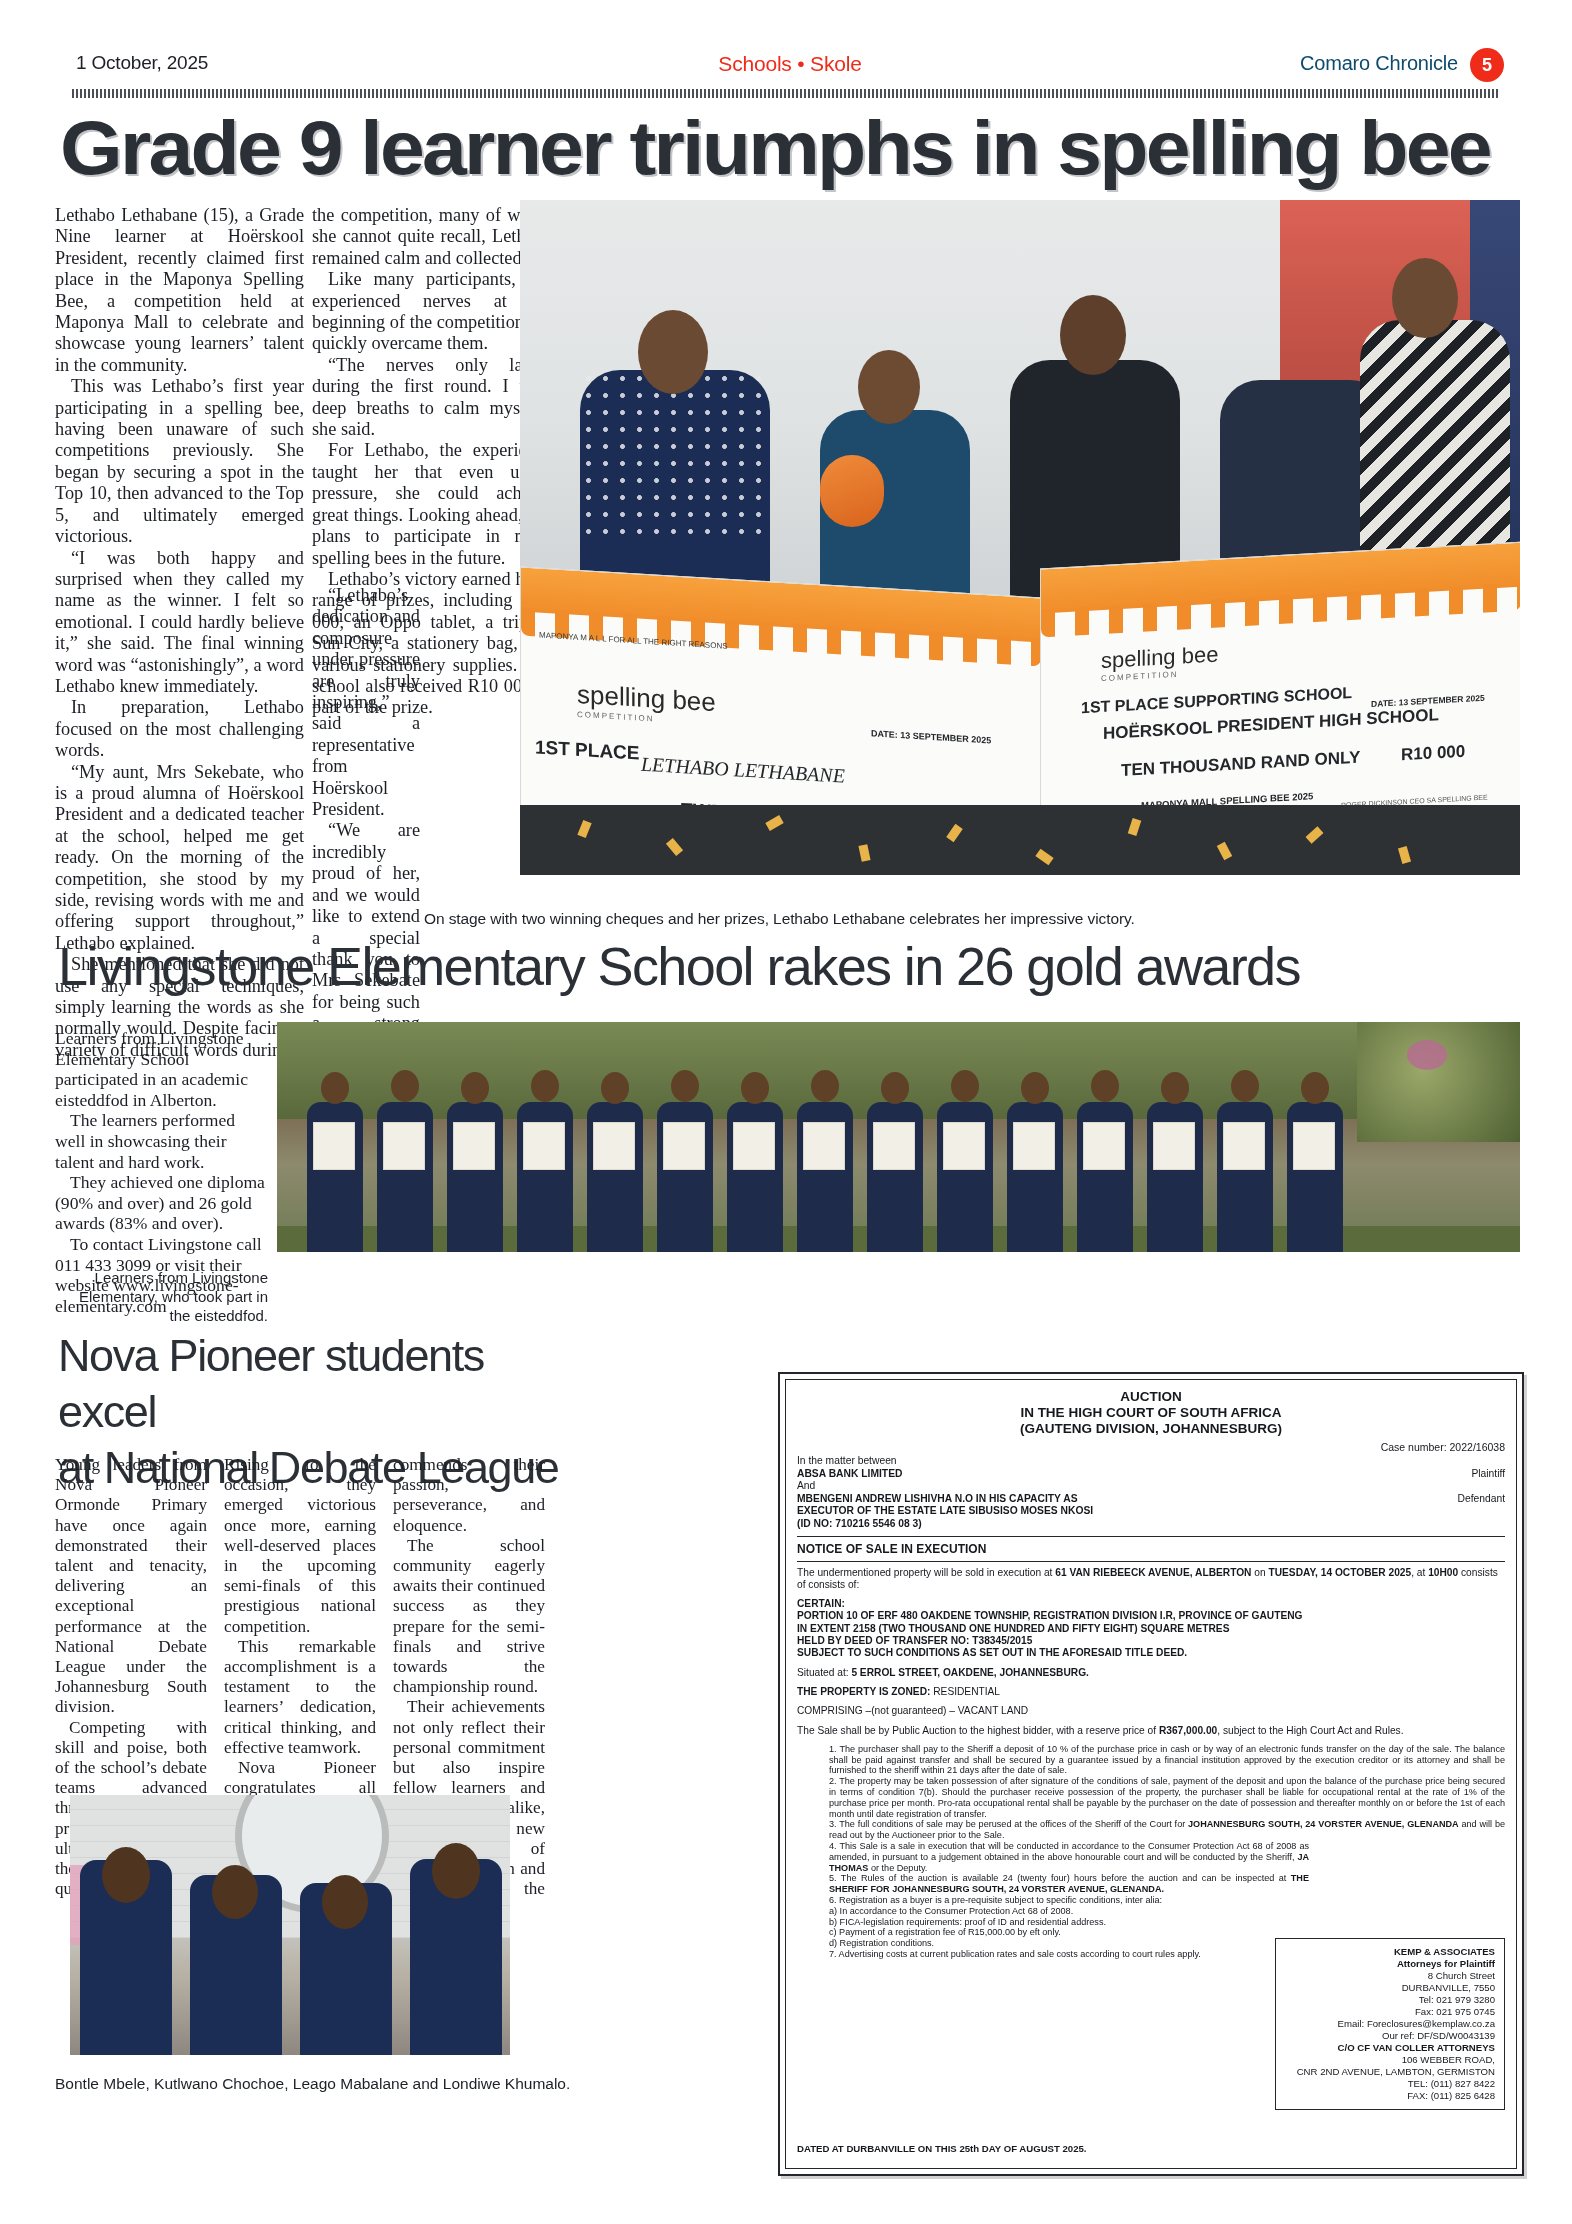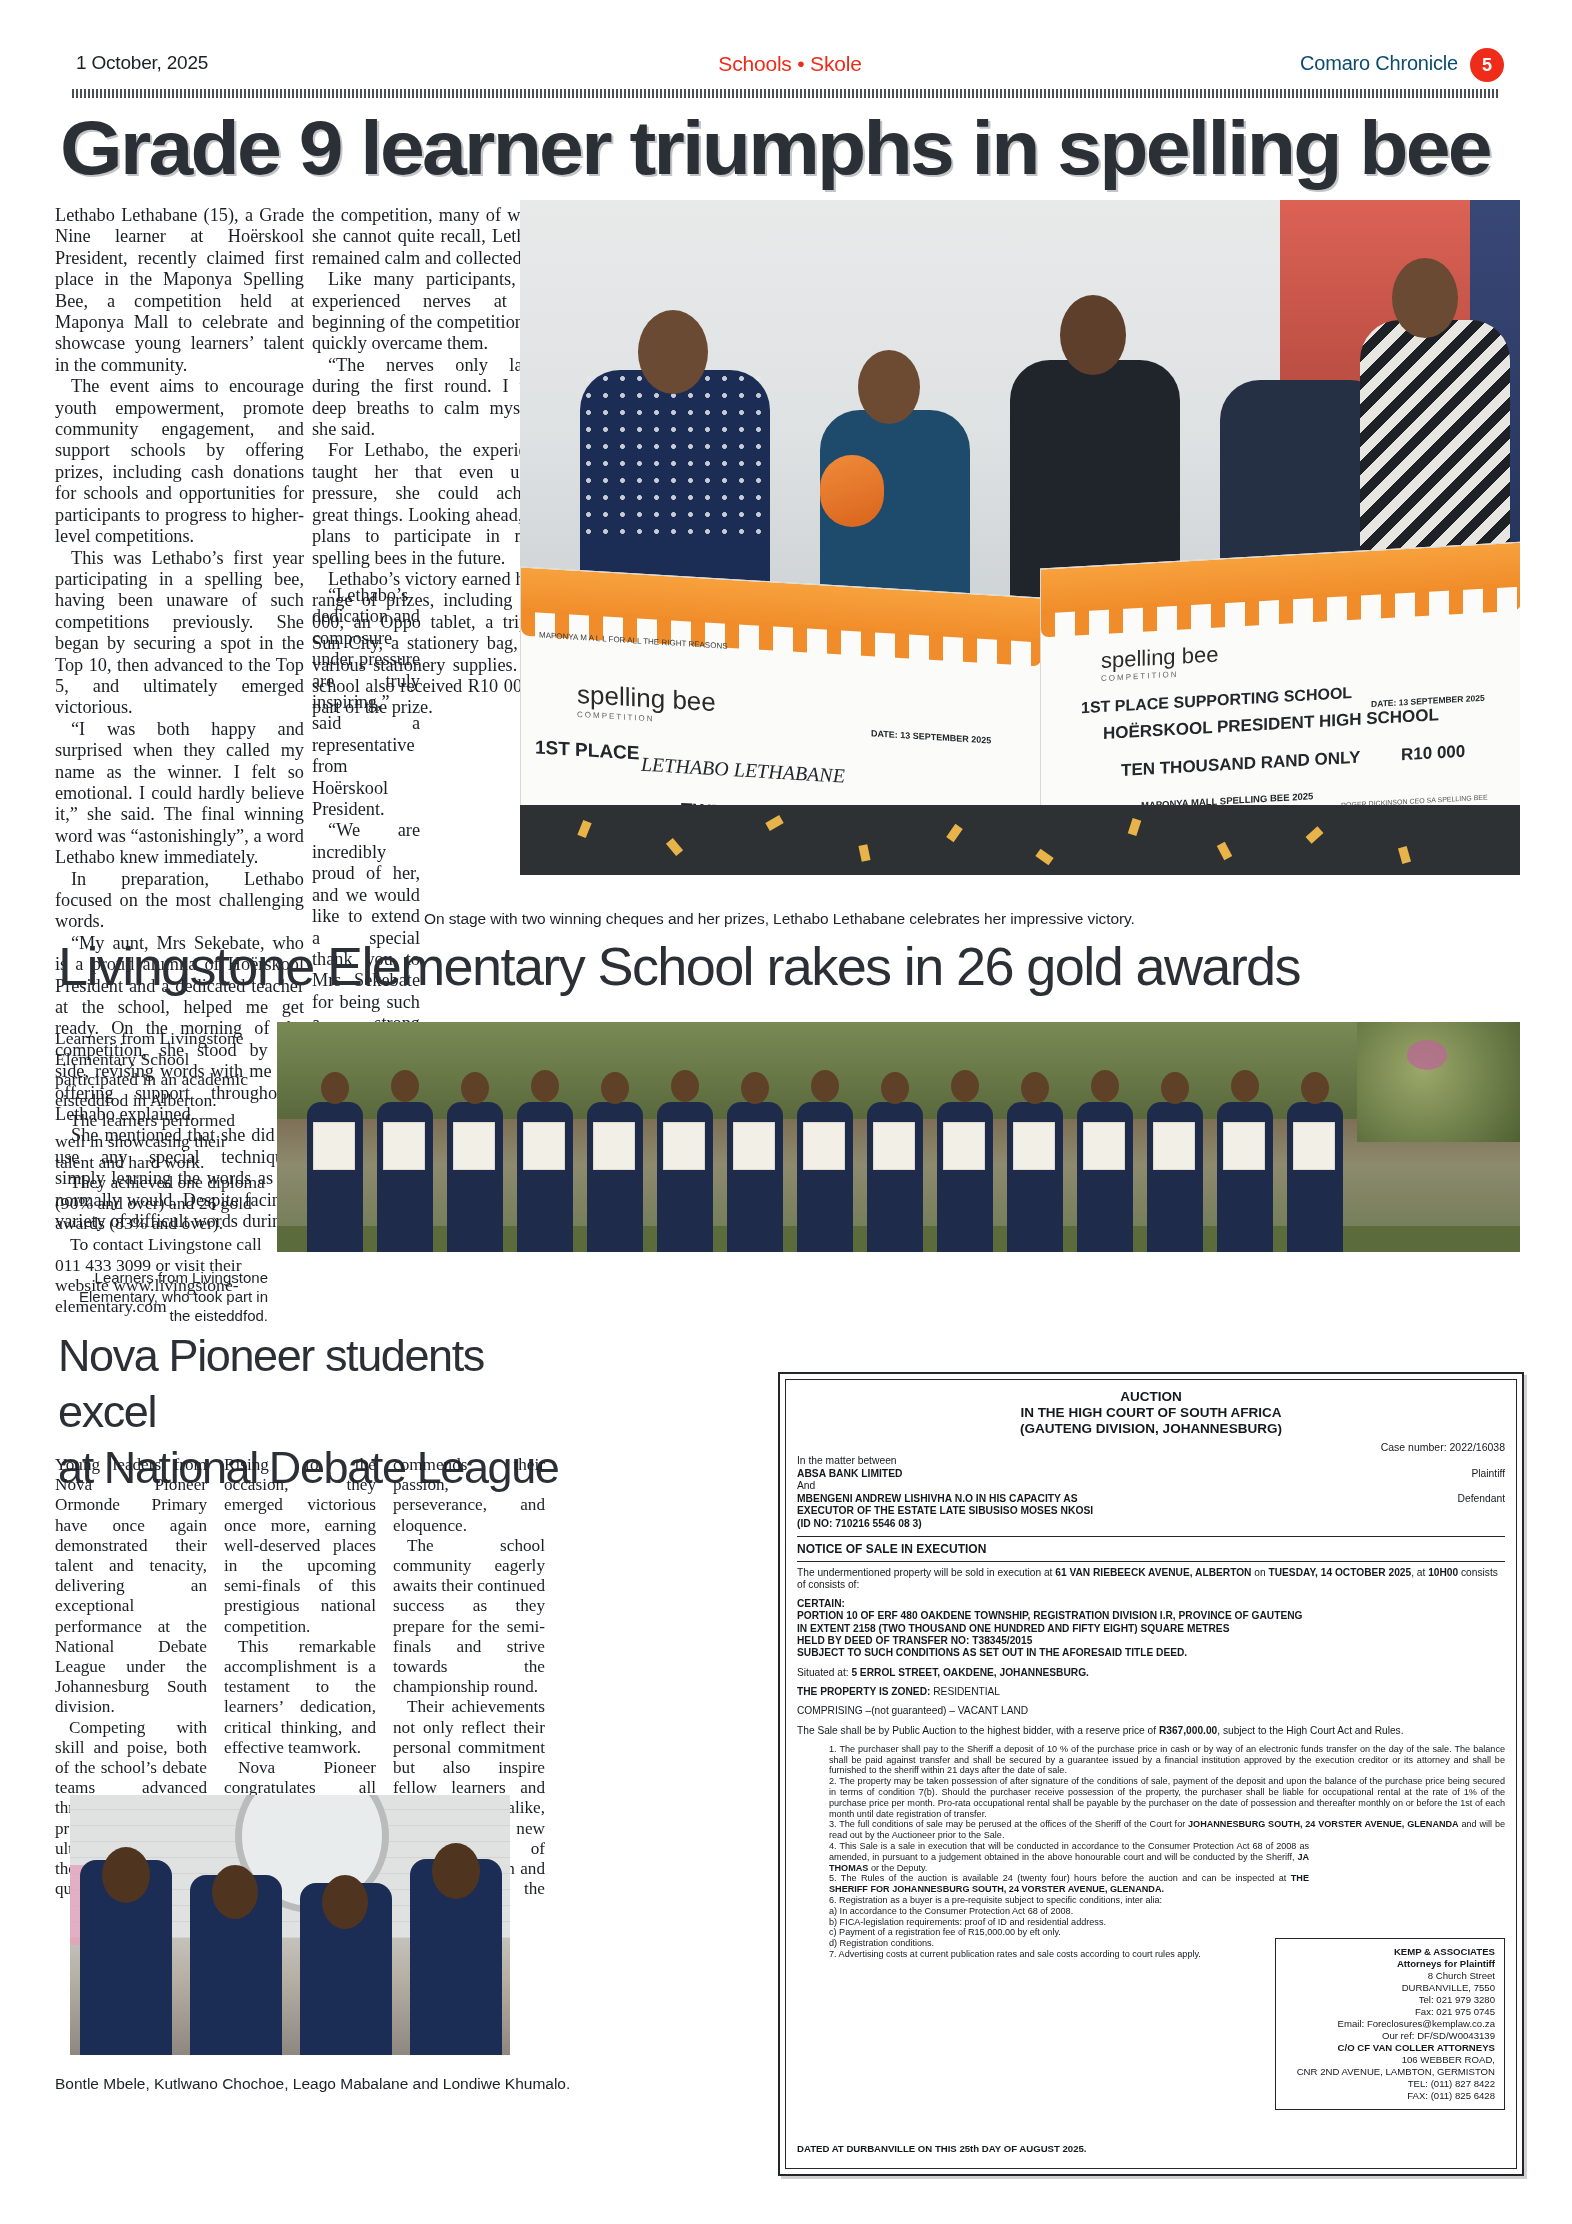--- a/index.html
+++ b/index.html
@@ -194,21 +194,20 @@
     <div class="mh-center">Schools • Skole</div>
     <div class="mh-right">Comaro Chronicle</div>
     <div class="mh-pageno">5</div>
   </div>
   <div class="rule-dots"></div>
 
   <div class="hl1">Grade 9 learner triumphs in spelling bee</div>
 
   <div class="a1c1 bodytext">
     <p class="first">Lethabo Lethabane (15), a Grade Nine learner at Hoërskool President, recently claimed first place in the Maponya Spelling Bee, a competition held at Maponya Mall to celebrate and showcase young learners’ talent in the community.</p>
-    <p>The event aims to encourage youth empowerment, promote community engagement, and support schools by offering prizes, including cash donations for schools and opportunities for participants to progress to higher-level competitions.</p>
     <p>This was Lethabo’s first year participating in a spelling bee, having been unaware of such competitions previously. She began by securing a spot in the Top 10, then advanced to the Top 5, and ultimately emerged victorious.</p>
     <p>“I was both happy and surprised when they called my name as the winner. I felt so emotional. I could hardly believe it,” she said. The final winning word was “astonishingly”, a word Lethabo knew immediately.</p>
     <p>In preparation, Lethabo focused on the most challenging words.</p>
     <p>“My aunt, Mrs Sekebate, who is a proud alumna of Hoërskool President and a dedicated teacher at the school, helped me get ready. On the morning of the competition, she stood by my side, revising words with me and offering support throughout,” Lethabo explained.</p>
     <p>She mentioned that she did not use any special techniques, simply learning the words as she normally would. Despite facing a variety of difficult words during</p>
   </div>
 
   <div class="a1c2 bodytext">
     <p class="first">the competition, many of which she cannot quite recall, Lethabo remained calm and collected.</p>
     <p>Like many participants, she experienced nerves at the beginning of the competition but quickly overcame them.</p>

